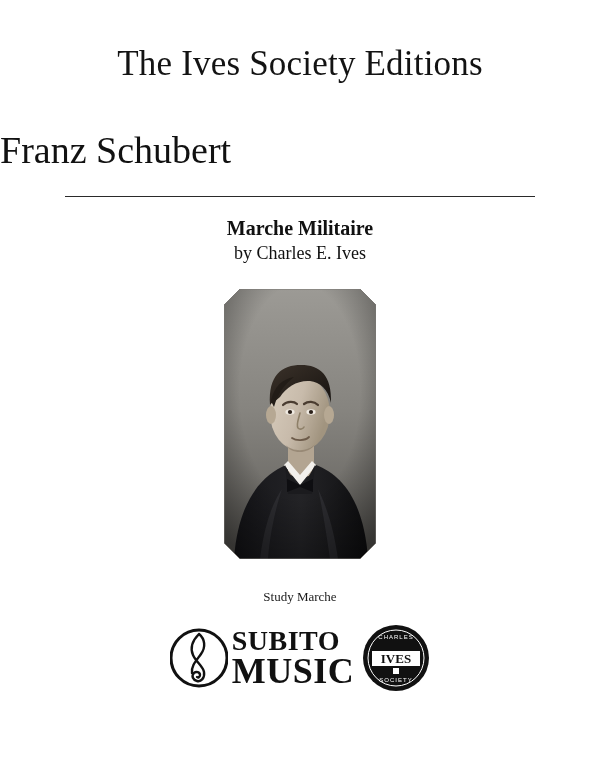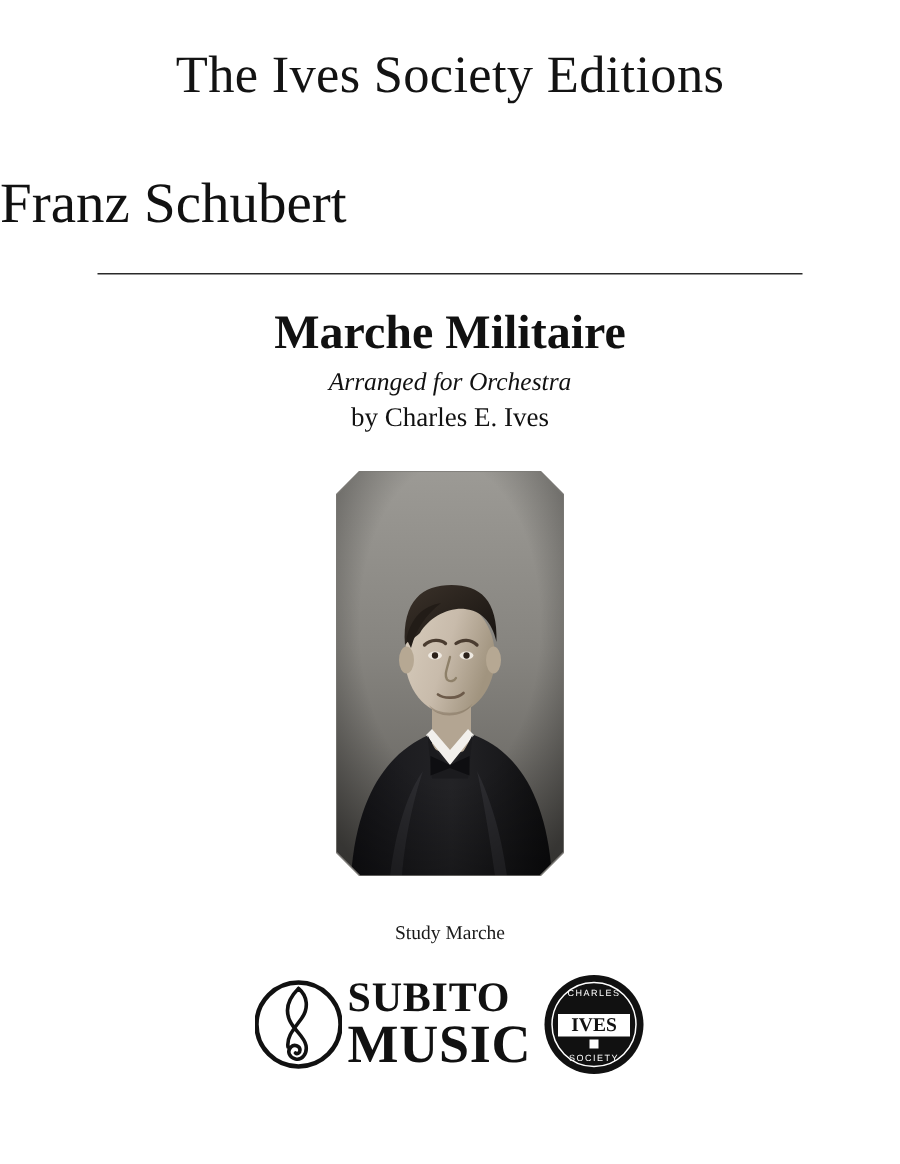--- a/index.html
+++ b/index.html
@@ -21,21 +21,21 @@
     box-sizing: border-box;
     padding: 0;
   }
 
   .series-title {
     text-align: center;
     font-family: "Liberation Serif", serif;
     font-size: 35px;
     font-weight: 400;
     letter-spacing: 0.2px;
-    margin-top: 30px;
+    margin-top: 44px;
     color: #131313;
   }
 
   .composer {
     text-align: left;
     font-family: "Liberation Serif", serif;
     font-size: 38px;
     font-weight: 400;
     margin-top: 44px;
     color: #111111;
@@ -44,21 +44,21 @@
   .rule {
     width: 470px;
     height: 1px;
     background: #2a2a2a;
     margin: 24px auto 0 auto;
   }
 
   .work-title {
     text-align: center;
     font-family: "Liberation Serif", serif;
-    font-size: 32px;
+    font-size: 20px;
     font-weight: 700;
     margin-top: 20px;
     color: #111111;
   }
 
   .arrangement {
     text-align: center;
     font-family: "Liberation Serif", serif;
     font-size: 17px;
     font-style: italic;
@@ -138,21 +138,20 @@
 <div class="page">
 
   <div class="series-title">The Ives Society Editions</div>
 
   <div class="composer">Franz Schubert</div>
 
   <div class="rule"></div>
 
   <div class="work-title">Marche Militaire</div>
 
-  <div class="arrangement">Arranged for Orchestra</div>
 
   <div class="arranger">by Charles E. Ives</div>
 
   <div class="portrait-wrap">
     <svg class="portrait" viewBox="0 0 152 270" xmlns="http://www.w3.org/2000/svg">
       <defs>
         <clipPath id="octClip">
           <polygon points="16,0 136,0 152,16 152,254 136,270 16,270 0,254 0,16"></polygon>
         </clipPath>
         <linearGradient id="bgGrad" x1="0" y1="0" x2="0" y2="1">

